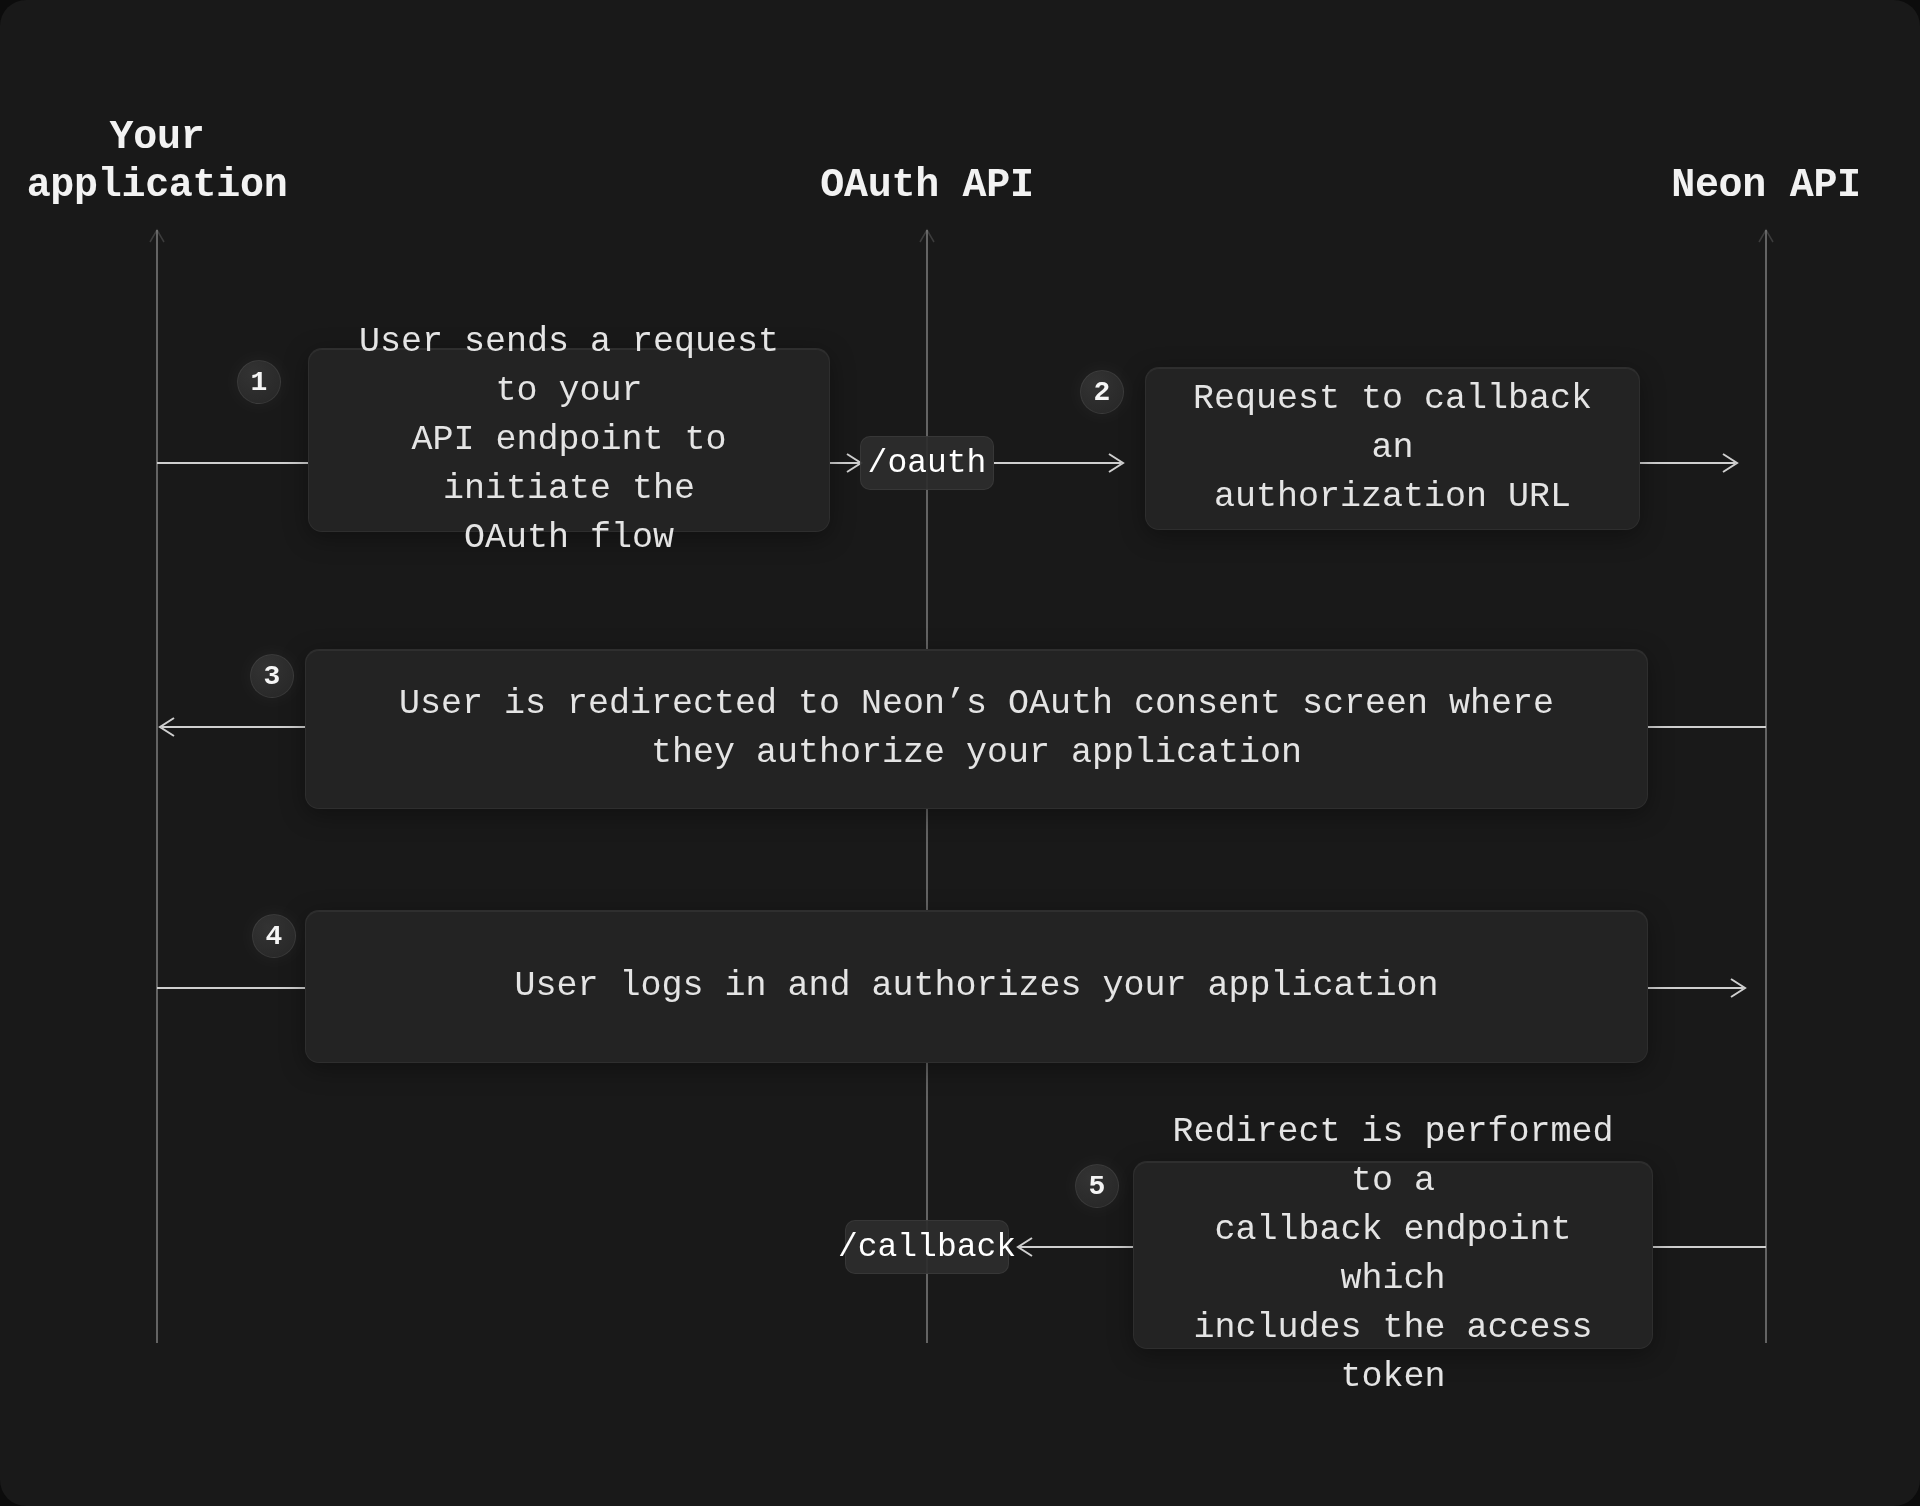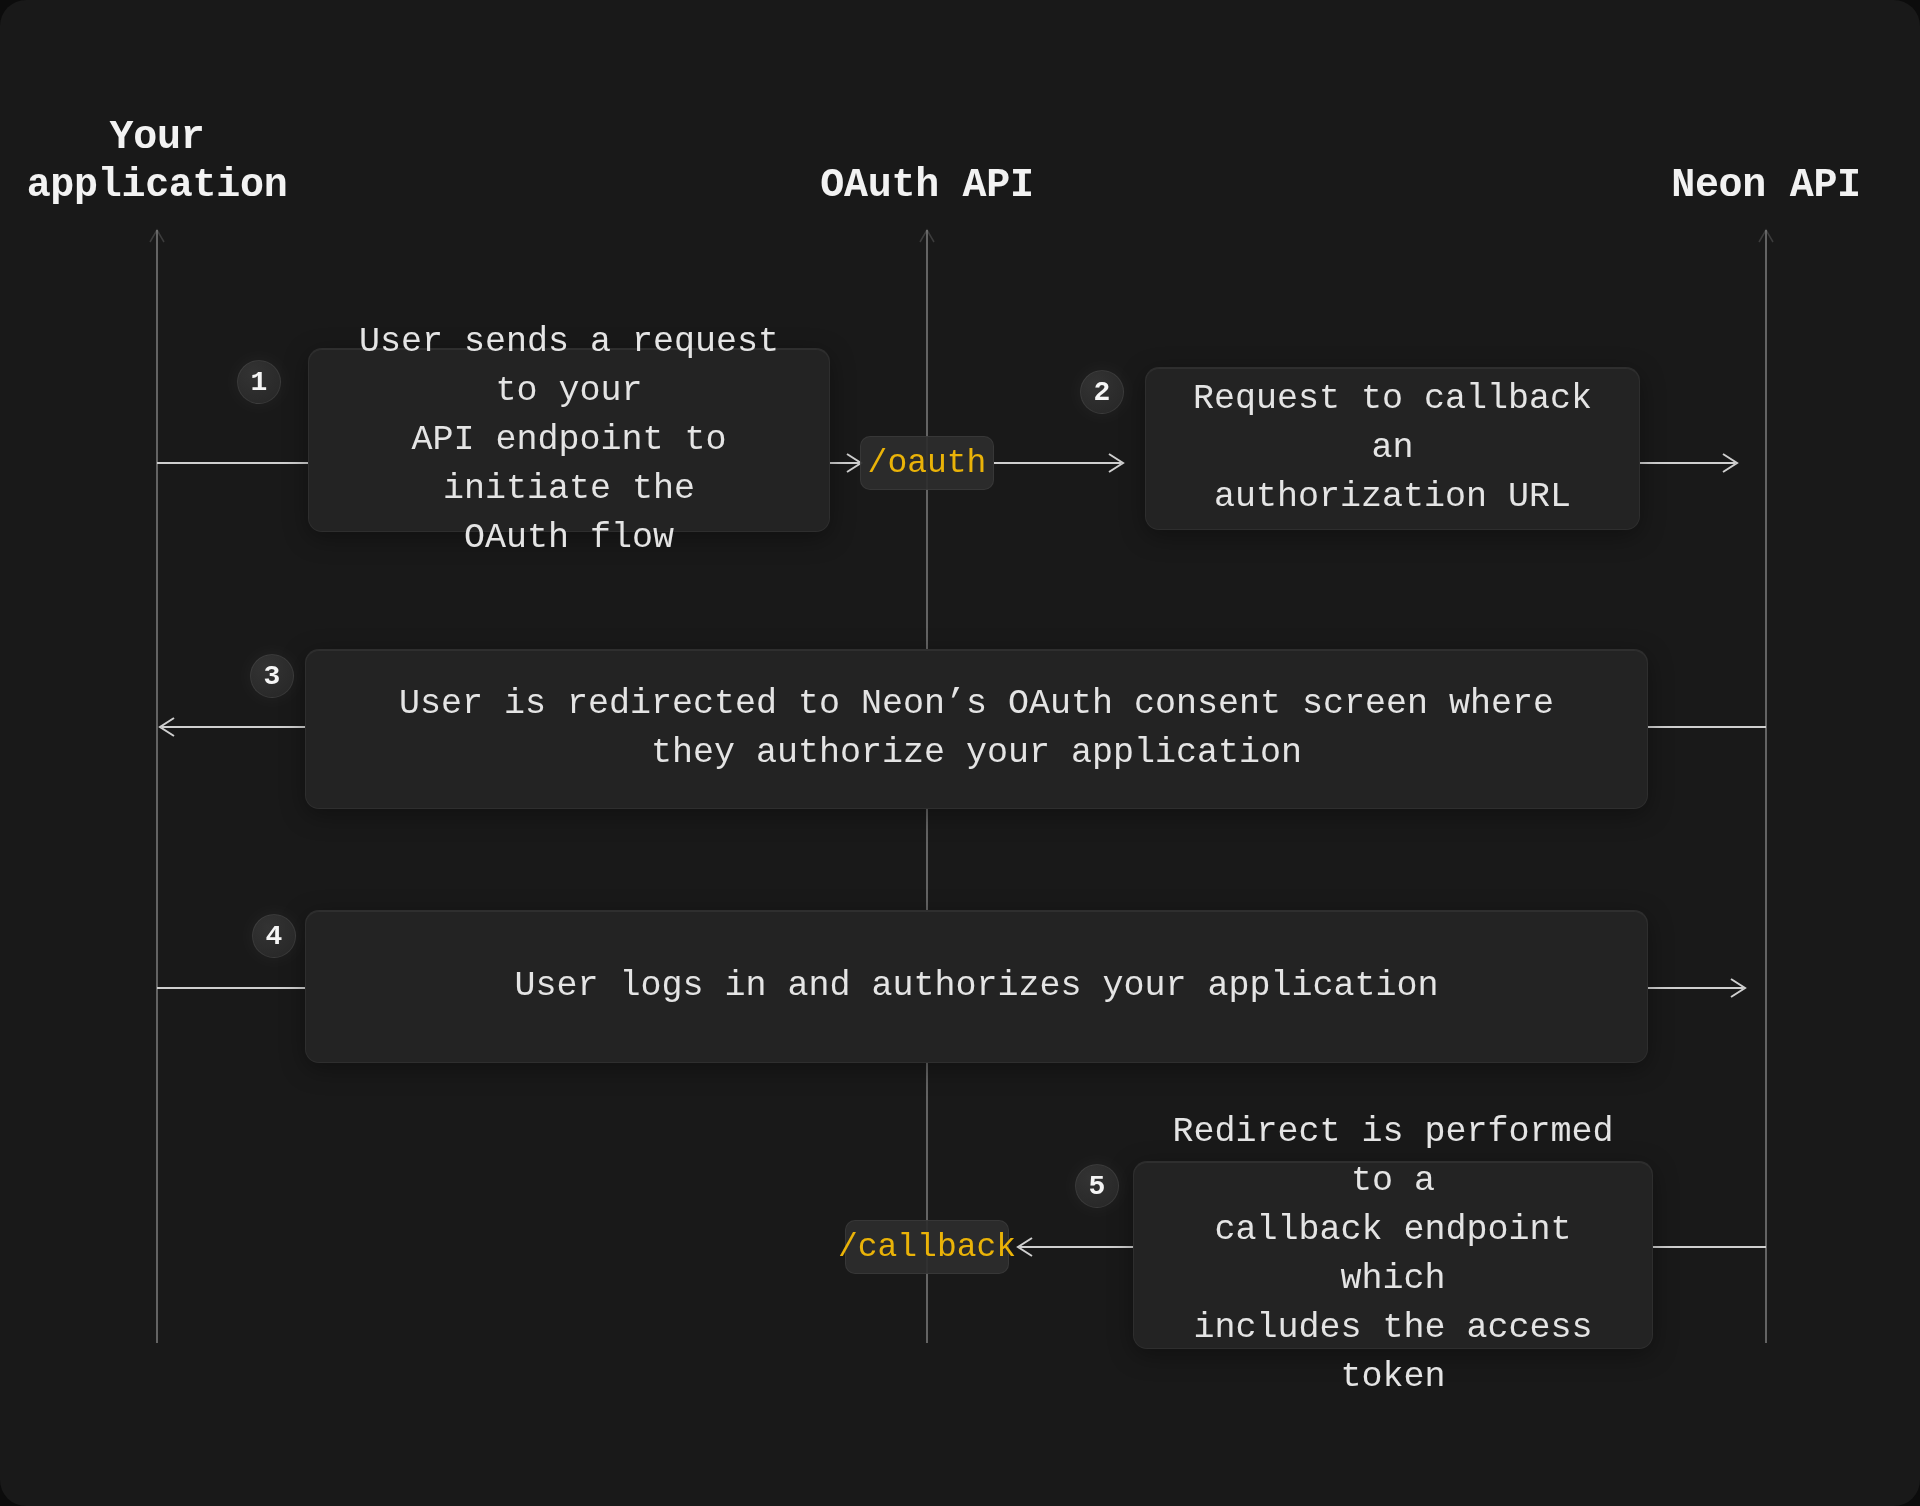--- a/index.html
+++ b/index.html
@@ -51,21 +51,21 @@
   .badge.n3{left:250px;top:654px;}
   .badge.n4{left:252px;top:914px;}
   .badge.n5{left:1075px;top:1164px;}
 
   
   .chip{
     position:absolute;z-index:3;
     background:rgba(45,45,45,0.93);border:1px solid rgba(255,255,255,0.06);
     border-radius:10px;box-sizing:border-box;
     display:flex;align-items:center;justify-content:center;
-    color:#eab308;font-size:33px;font-weight:400;
+    color:#ffffff;font-size:33px;font-weight:400;
   }
   .chip.oauth{left:860px;top:436px;width:134px;height:54px;}
   .chip.callback{left:845px;top:1220px;width:164px;height:54px;}
 </style>
 </head>
 <body>
 
 <div class="stage">
 
   <svg class="wires" width="1920" height="1506" viewBox="0 0 1920 1506">

